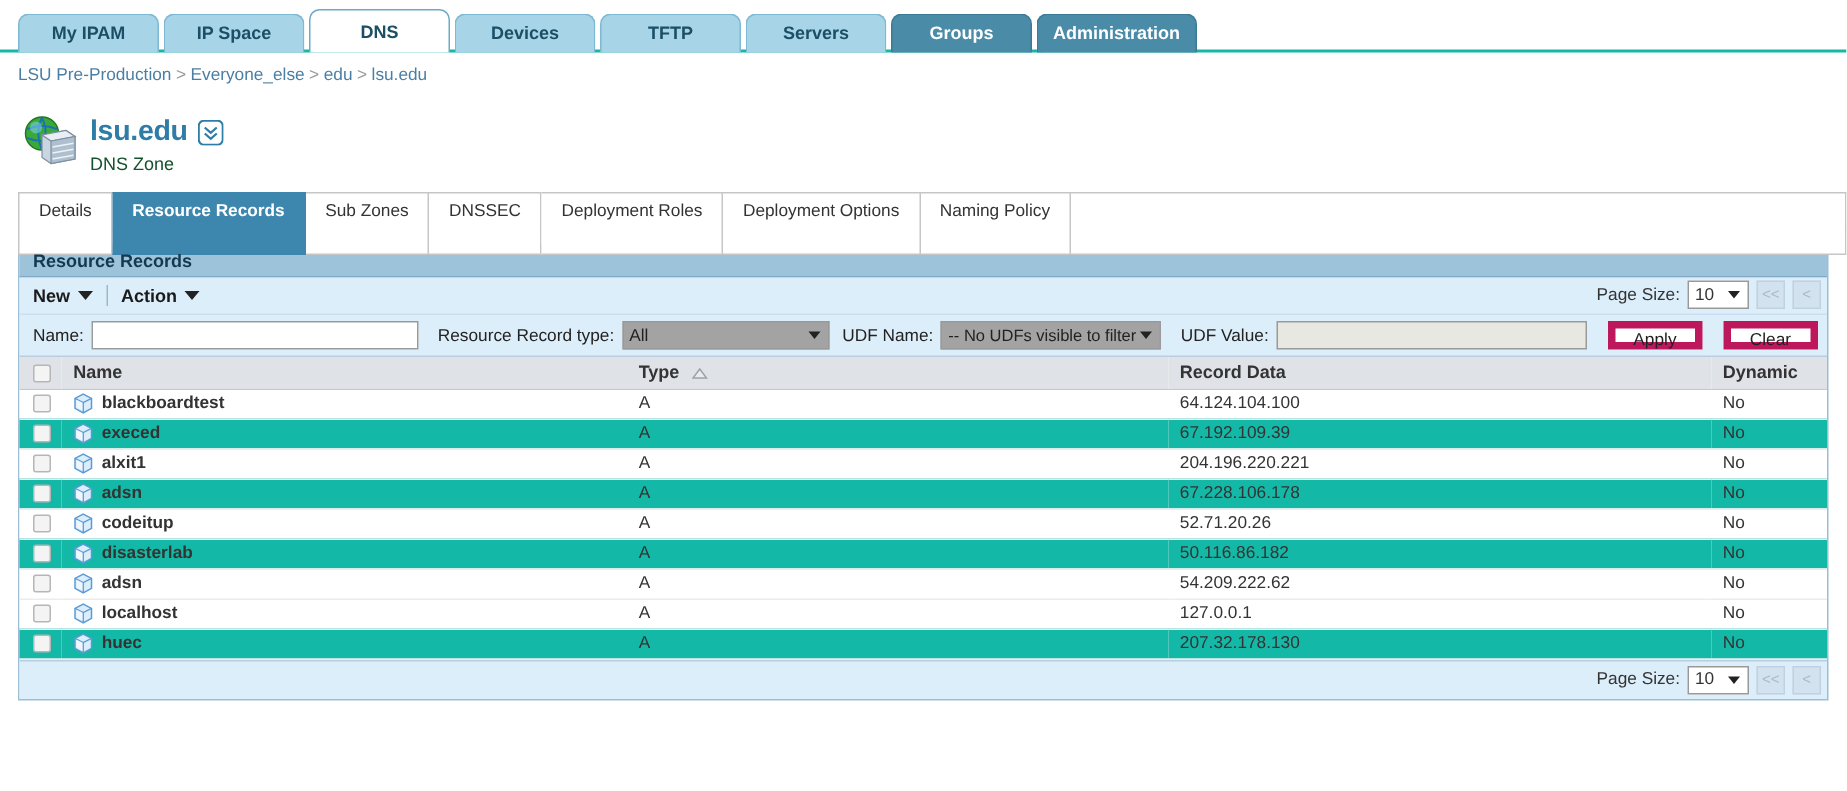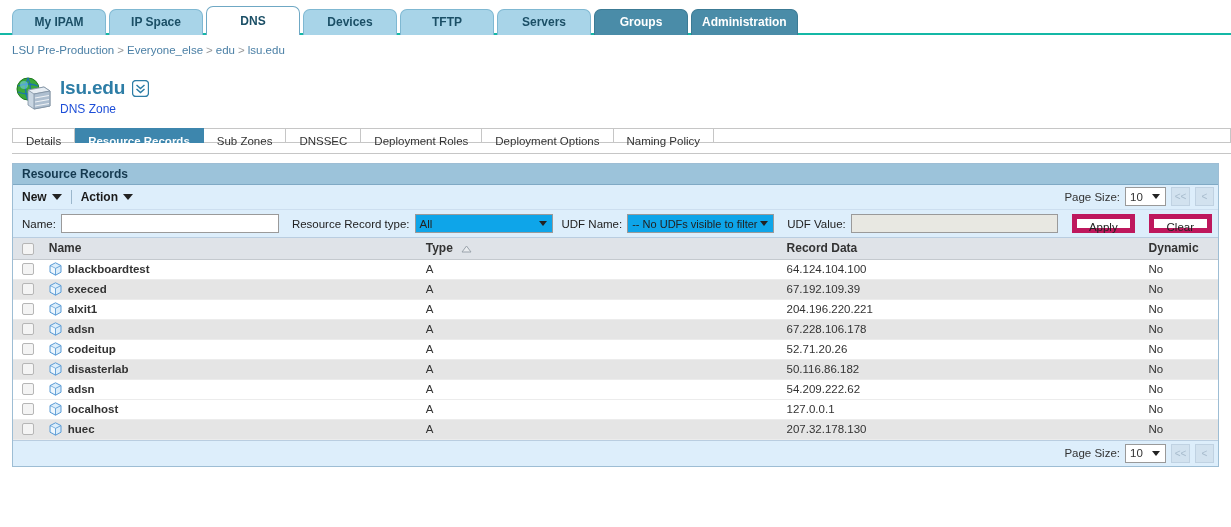--- a/index.html
+++ b/index.html
@@ -86,34 +86,34 @@
   .ph-title-row { display: flex; align-items: center; gap: 7px; }
   .ph-title {
     font-size: 19px;
     font-weight: bold;
     color: #2d7da6;
     letter-spacing: -0.2px;
   }
   .ph-chev { width: 17px; height: 17px; cursor: pointer; }
   .ph-sub {
     font-size: 12px;
-    color: #1d4ed8;
+    color: #14532d;
     margin-top: 3px;
   }
 
   
   .subtabs {
     display: flex;
     height: 26px;
     margin: 5px 0 0 12px;
     border-bottom: 1px solid #c6c6c6;
     width: 1219px;
   }
   .stab {
-    height: 15px;
+    height: 42px;
     line-height: 25px;
     padding: 0 13px;
     font-size: 11.5px;
     color: #333333;
     background: #ffffff;
     border: 1px solid #c6c6c6;
     border-left: none;
     cursor: pointer;
     white-space: nowrap;
   }
@@ -229,21 +229,21 @@
     background: #ffffff;
     font-size: 11.5px;
     padding: 0 3px;
     font-family: "Liberation Sans", sans-serif;
     color: #222;
   }
   .txtinput.disabled { background: #e8e8e2; color: #777; }
   .selinput {
     height: 19px;
     border: 1px solid #9a9a9a;
-    background: #0ea5e9;
+    background: #a3a3a3;
     font-size: 11.5px;
     padding-left: 4px;
     display: flex;
     align-items: center;
     position: relative;
     cursor: pointer;
     color: #222;
   }
   .selinput .caret {
     position: absolute;
@@ -280,21 +280,21 @@
     white-space: nowrap;
   }
   table.rr td {
     height: 20px;
     font-size: 11.5px;
     color: #333333;
     padding: 0 0 0 8px;
     border-bottom: 1px solid #ececec;
     white-space: nowrap;
   }
-  tr.row-alt td { background: #e5e5e5; }
+  tr.row-alt td { background: #14b8a6; }
   tr.row-norm td { background: #ffffff; }
   .col-chk { width: 28px; padding-left: 9px !important; }
   .col-name { width: 385px; font-weight: bold; }
   .col-type { width: 370px; }
   .col-data { width: 370px; }
   .col-dyn  { width: 78px; }
 
   .chk {
     width: 12px; height: 12px;
     border: 1px solid #b6b6b6;

